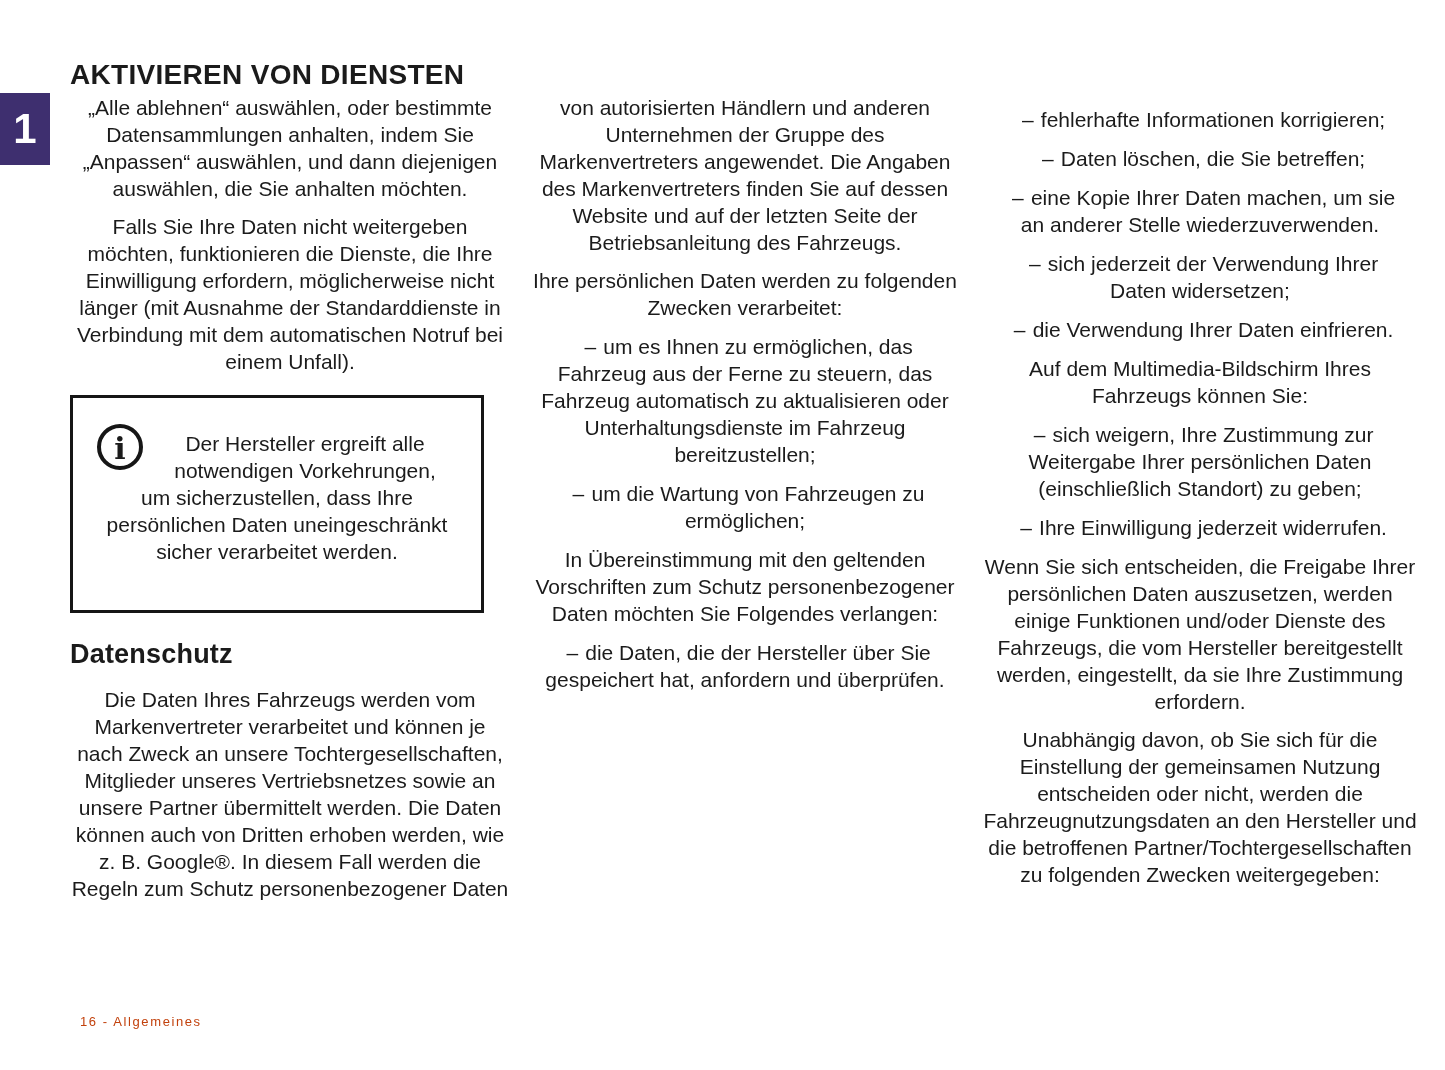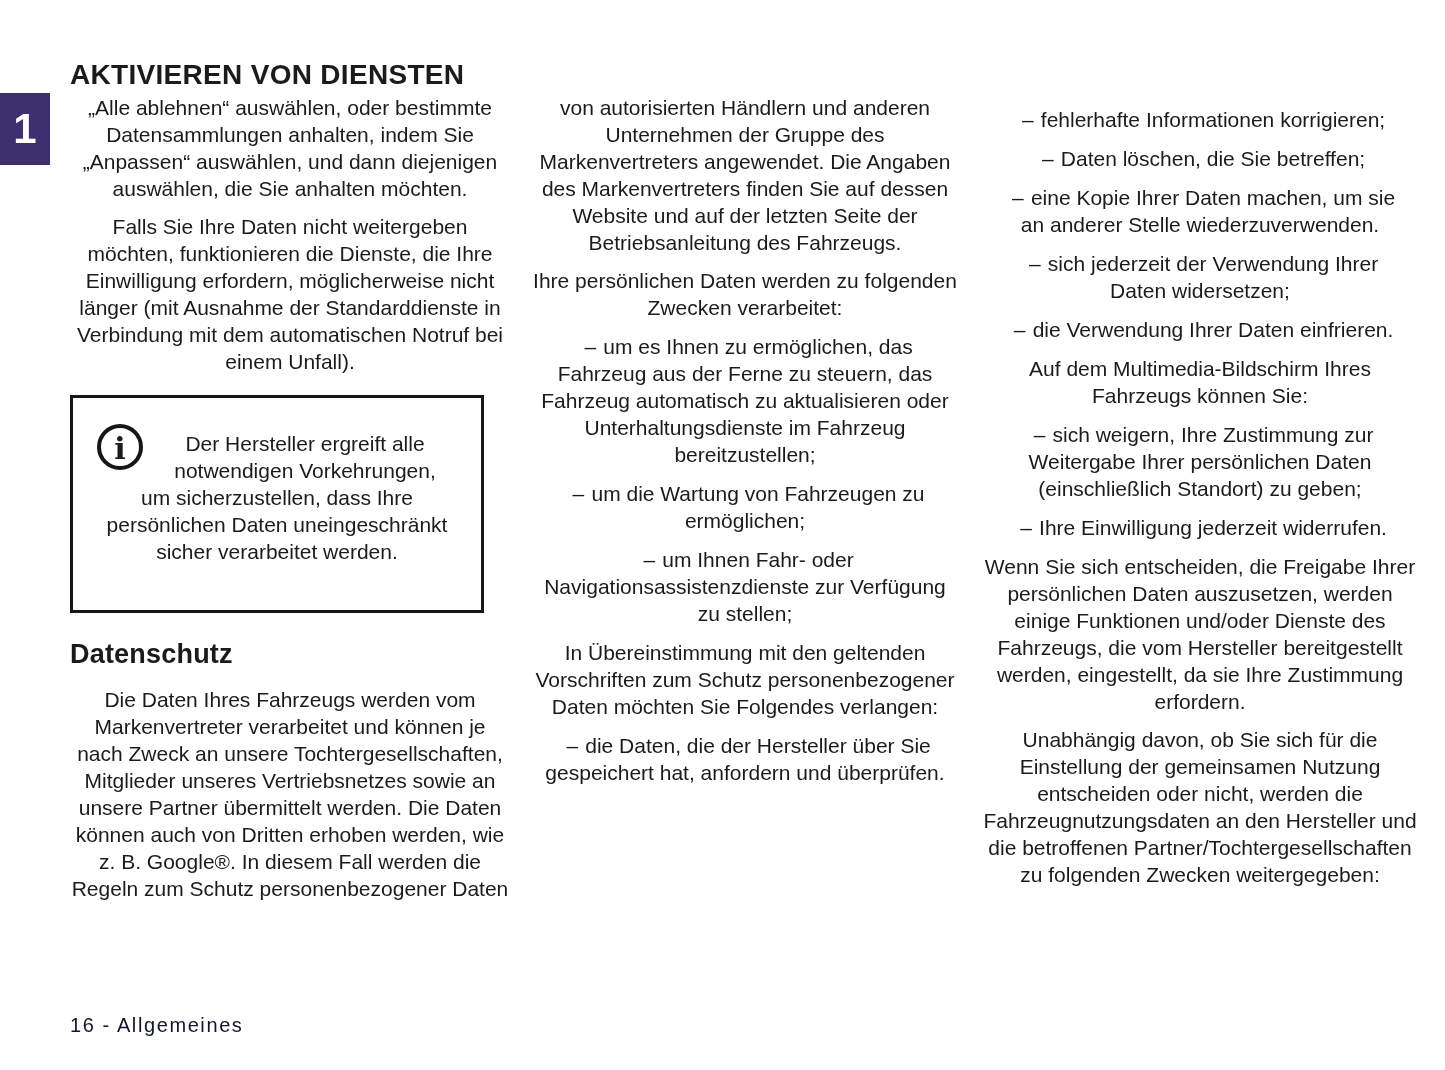--- a/index.html
+++ b/index.html
@@ -75,24 +75,24 @@
     border-radius: 50%;
     text-align: center;
     line-height: 42px;
     font-size: 30px;
     font-weight: bold;
     margin: 2px 16px 6px 2px;
     font-family: "DejaVu Serif", serif;
   }
   .page-footer {
     position: absolute;
-    left: 70px; top: 1014px;
-    font-size: 20px;
+    left: 80px; top: 1014px;
+    font-size: 13px;
     letter-spacing: 1.6px;
-    color: #0f172a;
+    color: #c2410c;
   }
 </style>
 </head>
 <body>
 
 <div class="page">
 
   <div class="chapter-tab">
     <span>1</span>
   </div>
@@ -116,21 +116,20 @@
       <p>Die Daten Ihres Fahrzeugs werden vom Markenvertreter verarbeitet und können je nach Zweck an unsere Tochtergesellschaften, Mitglieder unseres Vertriebsnetzes sowie an unsere Partner übermittelt werden. Die Daten können auch von Dritten erhoben werden, wie z. B. Google®. In diesem Fall werden die Regeln zum Schutz personenbezogener Daten</p>
     </div>
 
     <div class="col">
       <p>von autorisierten Händlern und anderen Unternehmen der Gruppe des Markenvertreters angewendet. Die Angaben des Markenvertreters finden Sie auf dessen Website und auf der letzten Seite der Betriebsanleitung des Fahrzeugs.</p>
       <p>Ihre persönlichen Daten werden zu folgenden Zwecken verarbeitet:</p>
 
       <div class="bullets">
         <p><span class="dash">–</span><span>um es Ihnen zu ermöglichen, das Fahrzeug aus der Ferne zu steuern, das Fahrzeug automatisch zu aktualisieren oder Unterhaltungsdienste im Fahrzeug bereitzustellen;</span></p>
         <p><span class="dash">–</span><span>um die Wartung von Fahrzeugen zu ermöglichen;</span></p>
-        <p><span class="dash">–</span><span>um Ihnen Fahr- oder Navigationsassistenzdienste zur Verfügung zu stellen;</span></p>
       </div>
 
       <p>In Übereinstimmung mit den geltenden Vorschriften zum Schutz personenbezogener Daten möchten Sie Folgendes verlangen:</p>
 
       <div class="bullets">
         <p><span class="dash">–</span><span>die Daten, die der Hersteller über Sie gespeichert hat, anfordern und überprüfen.</span></p>
       </div>
     </div>
 
     <div class="col">

